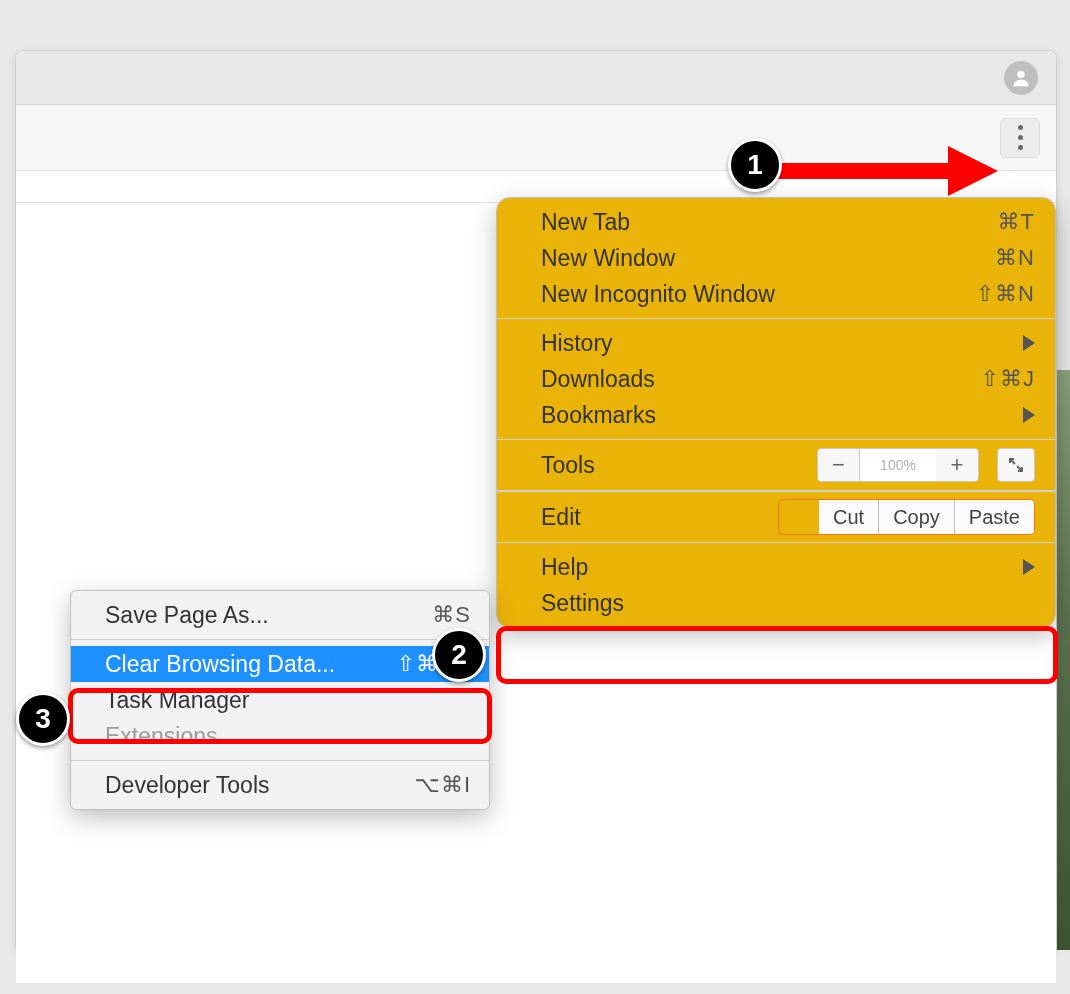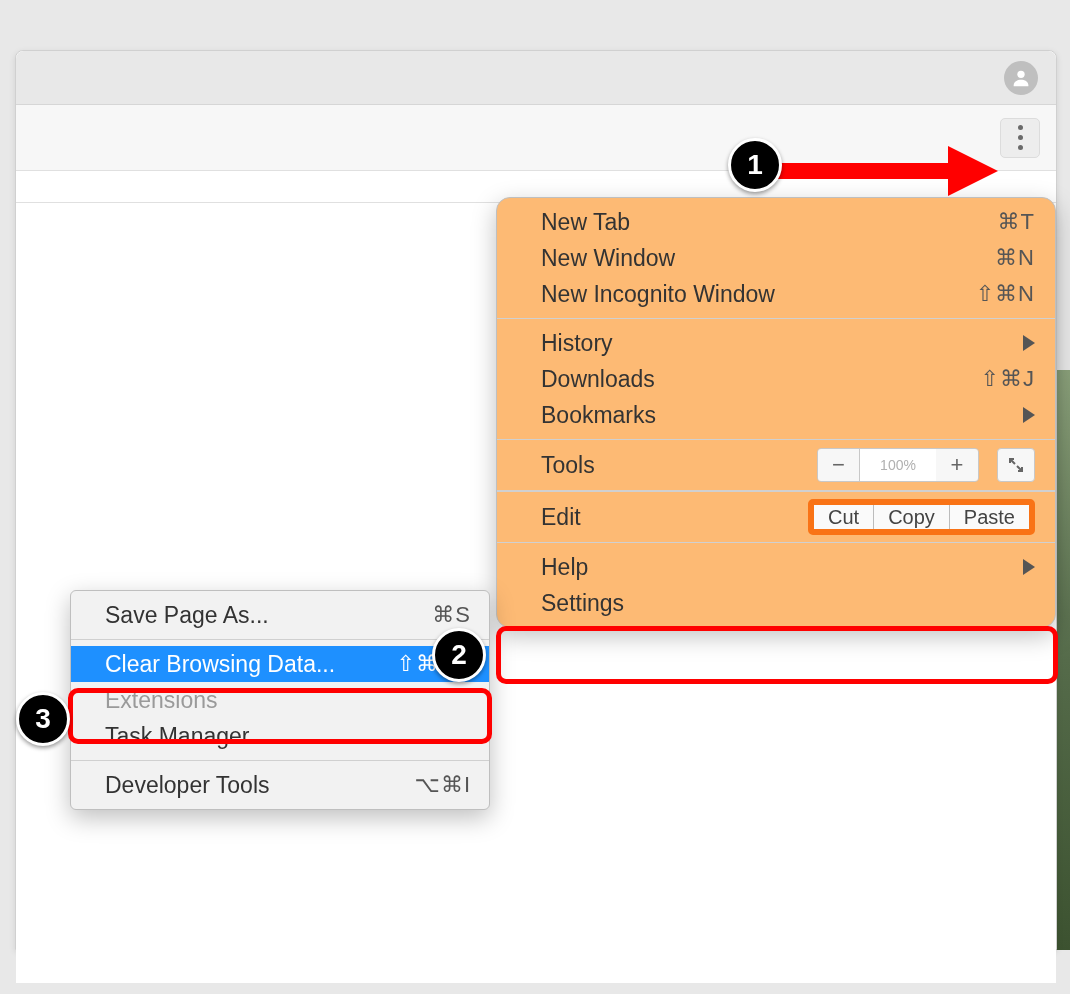--- a/index.html
+++ b/index.html
@@ -66,21 +66,21 @@
     background:#fff;
   }
   .content-area { background:#fff; height: 780px; }
 
   
   .menu {
     position: absolute;
     left: 496px;
     top: 197px;
     width: 560px;
-    background: #fdba74;
+    background: #eab308;
     border: 1px solid #bfbfbf;
     border-radius: 14px;
     box-shadow: 0 8px 24px rgba(0,0,0,0.25);
     font-size: 23px;
     color: #333;
   }
   .menu-group { padding: 6px 0; }
   .menu-sep { height: 1px; background: #d0d0d0; }
   .menu-item {
     display: flex;
@@ -137,21 +137,21 @@
     display:flex; align-items:center; justify-content:center;
     background:#f7f7f7;
   }
   .fullscreen-btn svg { width:16px; height:16px; stroke:#666; fill:none; stroke-width:2;}
 
   .edit-row {
     display:flex; align-items:center;
     padding: 8px 20px 8px 44px; height:50px;
   }
   .edit-row .label { flex:1; }
-  .edit-btns { display:flex; border:6px solid #f97316; border-radius:5px; overflow:hidden; height:36px;}
+  .edit-btns { display:flex; border:1px solid #f97316; border-radius:5px; overflow:hidden; height:36px;padding-left:40px;}
   .edit-btns .ebtn {
     padding: 0 14px;
     display:flex; align-items:center; justify-content:center;
     background:#fafafa; font-size:20px; color:#444;
     border-right:1px solid #bcbcbc;
   }
   .edit-btns .ebtn:last-child { border-right:none; }
 
   
   .submenu {
@@ -299,25 +299,25 @@
       <span class="label">Save Page As...</span>
       <span class="shortcut">⌘S</span>
     </div>
   </div>
   <div class="menu-sep"></div>
   <div class="menu-group">
     <div class="menu-item selected">
       <span class="label">Clear Browsing Data...</span>
       <span class="shortcut">⇧⌘⌫</span>
     </div>
+    <div class="menu-item">
+      <span class="label">Task Manager</span>
+    </div>
     <div class="menu-item" style="color:#9a9a9a;">
       <span class="label">Extensions</span>
-    </div>
-    <div class="menu-item">
-      <span class="label">Task Manager</span>
     </div>
   </div>
   <div class="menu-sep"></div>
   <div class="menu-group">
     <div class="menu-item">
       <span class="label">Developer Tools</span>
       <span class="shortcut">⌥⌘I</span>
     </div>
   </div>
 </div>

